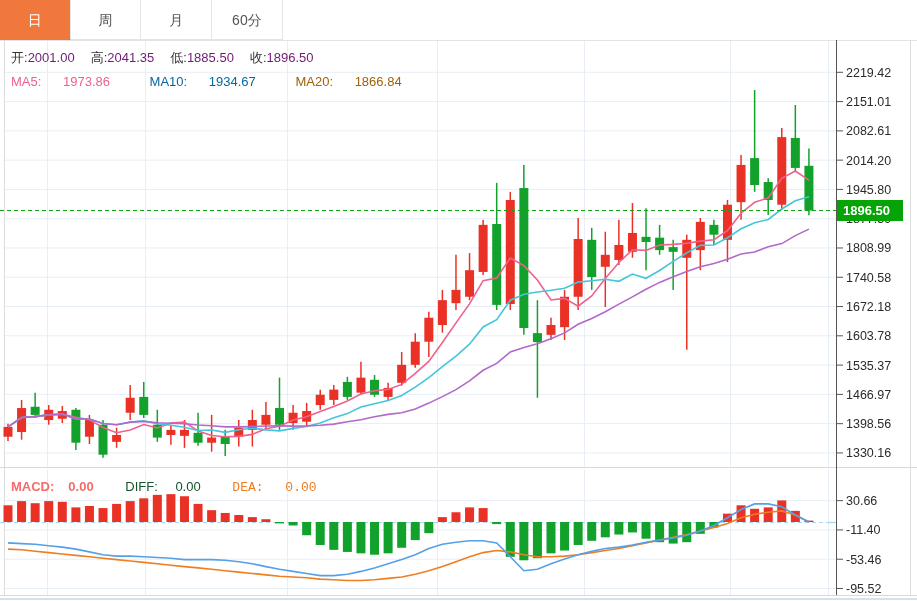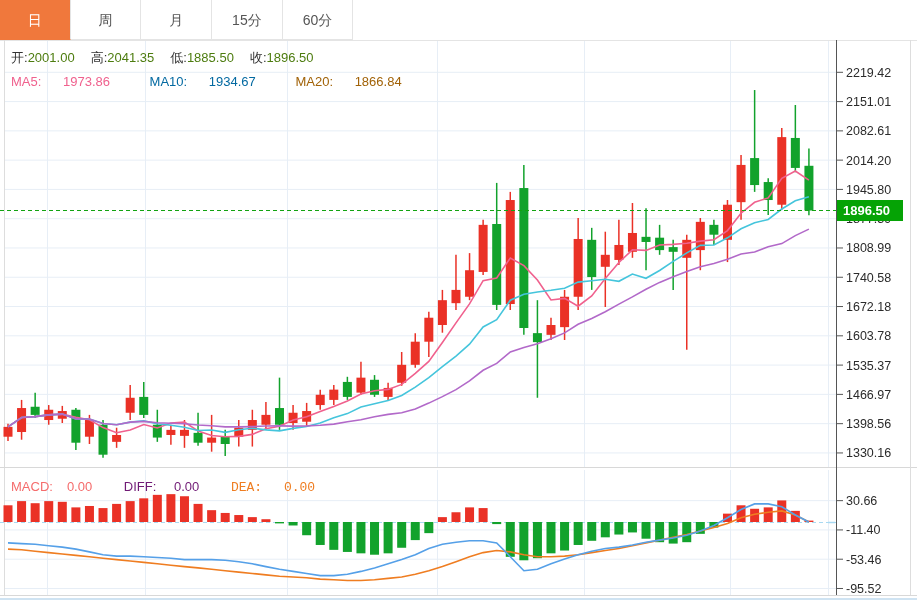--- a/index.html
+++ b/index.html
@@ -8,27 +8,27 @@
   
   #tabbar{position:absolute;left:0;top:0;height:40px;display:flex;z-index:5;background:#fff;}
   .tab{width:70.7px;height:40px;line-height:40px;text-align:center;font-size:14px;color:#555;
        border-right:1px solid #e4e4e4;border-bottom:1px solid #e4e4e4;box-sizing:border-box;
        background:#fff;cursor:pointer;white-space:nowrap;}
   .tab.active{background:#f0783c;color:#fff;border-bottom:1px solid #f0783c;}
   
   .legend{position:absolute;z-index:4;white-space:nowrap;font-size:13px;}
   #ohlc-legend{left:11px;top:49px;}
   #ohlc-legend .lbl{color:#333;}
-  #ohlc-legend .val{color:#4d7c0f;margin-right:16px;}
+  #ohlc-legend .val{color:#701a75;margin-right:16px;}
   #ma-legend{left:11px;top:74px;}
   #ma-legend span{margin-right:18px;}
   #macd-legend{left:11px;top:479px;}
   #macd-legend span{margin-right:14px;}
   .c-ma5{color:#f0618e;} .c-ma10{color:#0369a1;} .c-ma20{color:#a16207;}
-  .c-macd{color:#f56c6c;} .c-diff{color:#701a75;text-align:center;} .c-dea{color:#ef7d21;font-family:Liberation Mono, monospace;}
+  .c-macd{color:#f56c6c;font-weight:bold;} .c-diff{color:#14532d;text-align:center;} .c-dea{color:#ef7d21;font-family:Liberation Mono, monospace;}
   #chart-area{position:absolute;left:0;top:0;width:917px;height:601px;z-index:1;}
   svg text{font-family:"Liberation Sans",sans-serif;}
 </style>
 </head>
 <body>
 
 <div id="app">
 
   <div id="chart-area"><svg width="917" height="601">
         <g>
@@ -313,21 +313,20 @@
         <g>
           <rect x="837" y="200.0122145885108" width="66" height="21" fill="#05a305"></rect>
           <text x="843" y="215.0122145885108" font-size="13" font-weight="bold" fill="#fff">1896.50</text>
         </g>
       </svg></div>
 
   <div id="tabbar">
     <div class="tab active">日</div>
     <div class="tab">周</div>
     <div class="tab">月</div>
-    <div class="tab">15分</div>
     <div class="tab">60分</div>
   </div>
 
   <div id="ohlc-legend" class="legend">
     <span class="lbl">开:</span><span class="val">2001.00</span><span class="lbl">高:</span><span class="val">2041.35</span><span class="lbl">低:</span><span class="val">1885.50</span><span class="lbl">收:</span><span class="val">1896.50</span>
   </div>
 
   <div id="ma-legend" class="legend">
     <span class="c-ma5"><span>MA5:</span> <span>1973.86</span></span>
     <span class="c-ma10"><span>MA10:</span> <span>1934.67</span></span>

